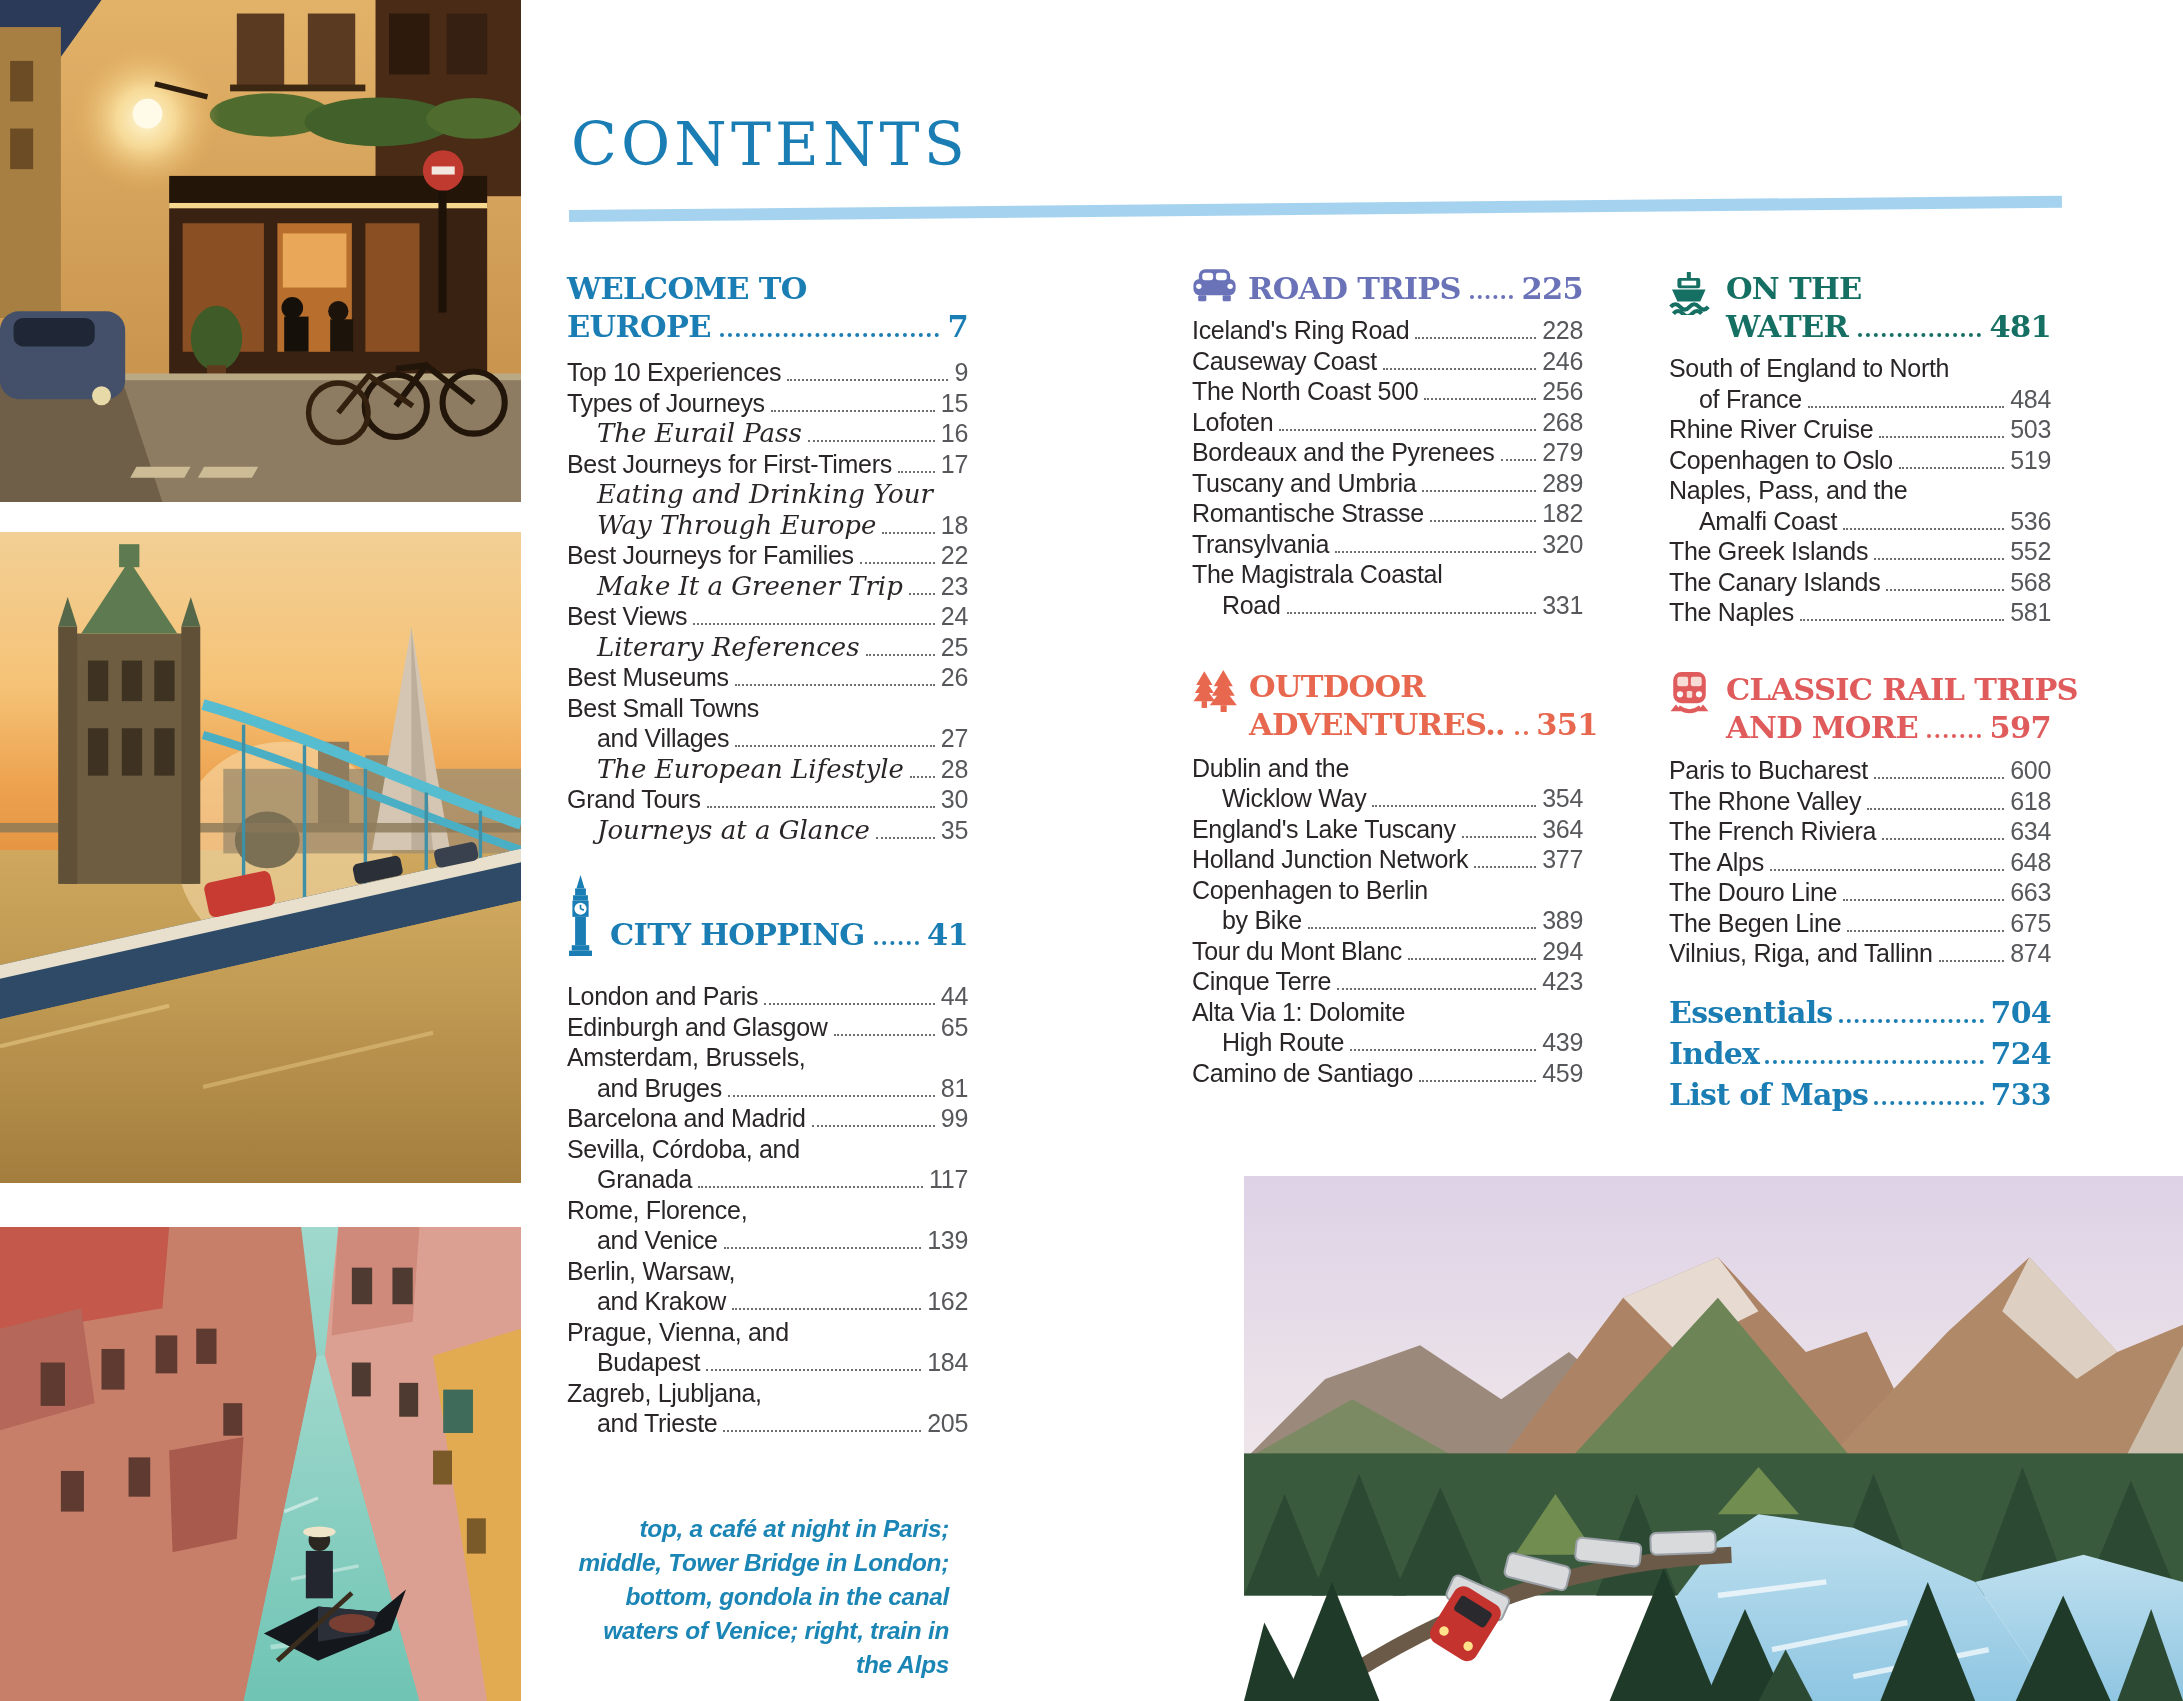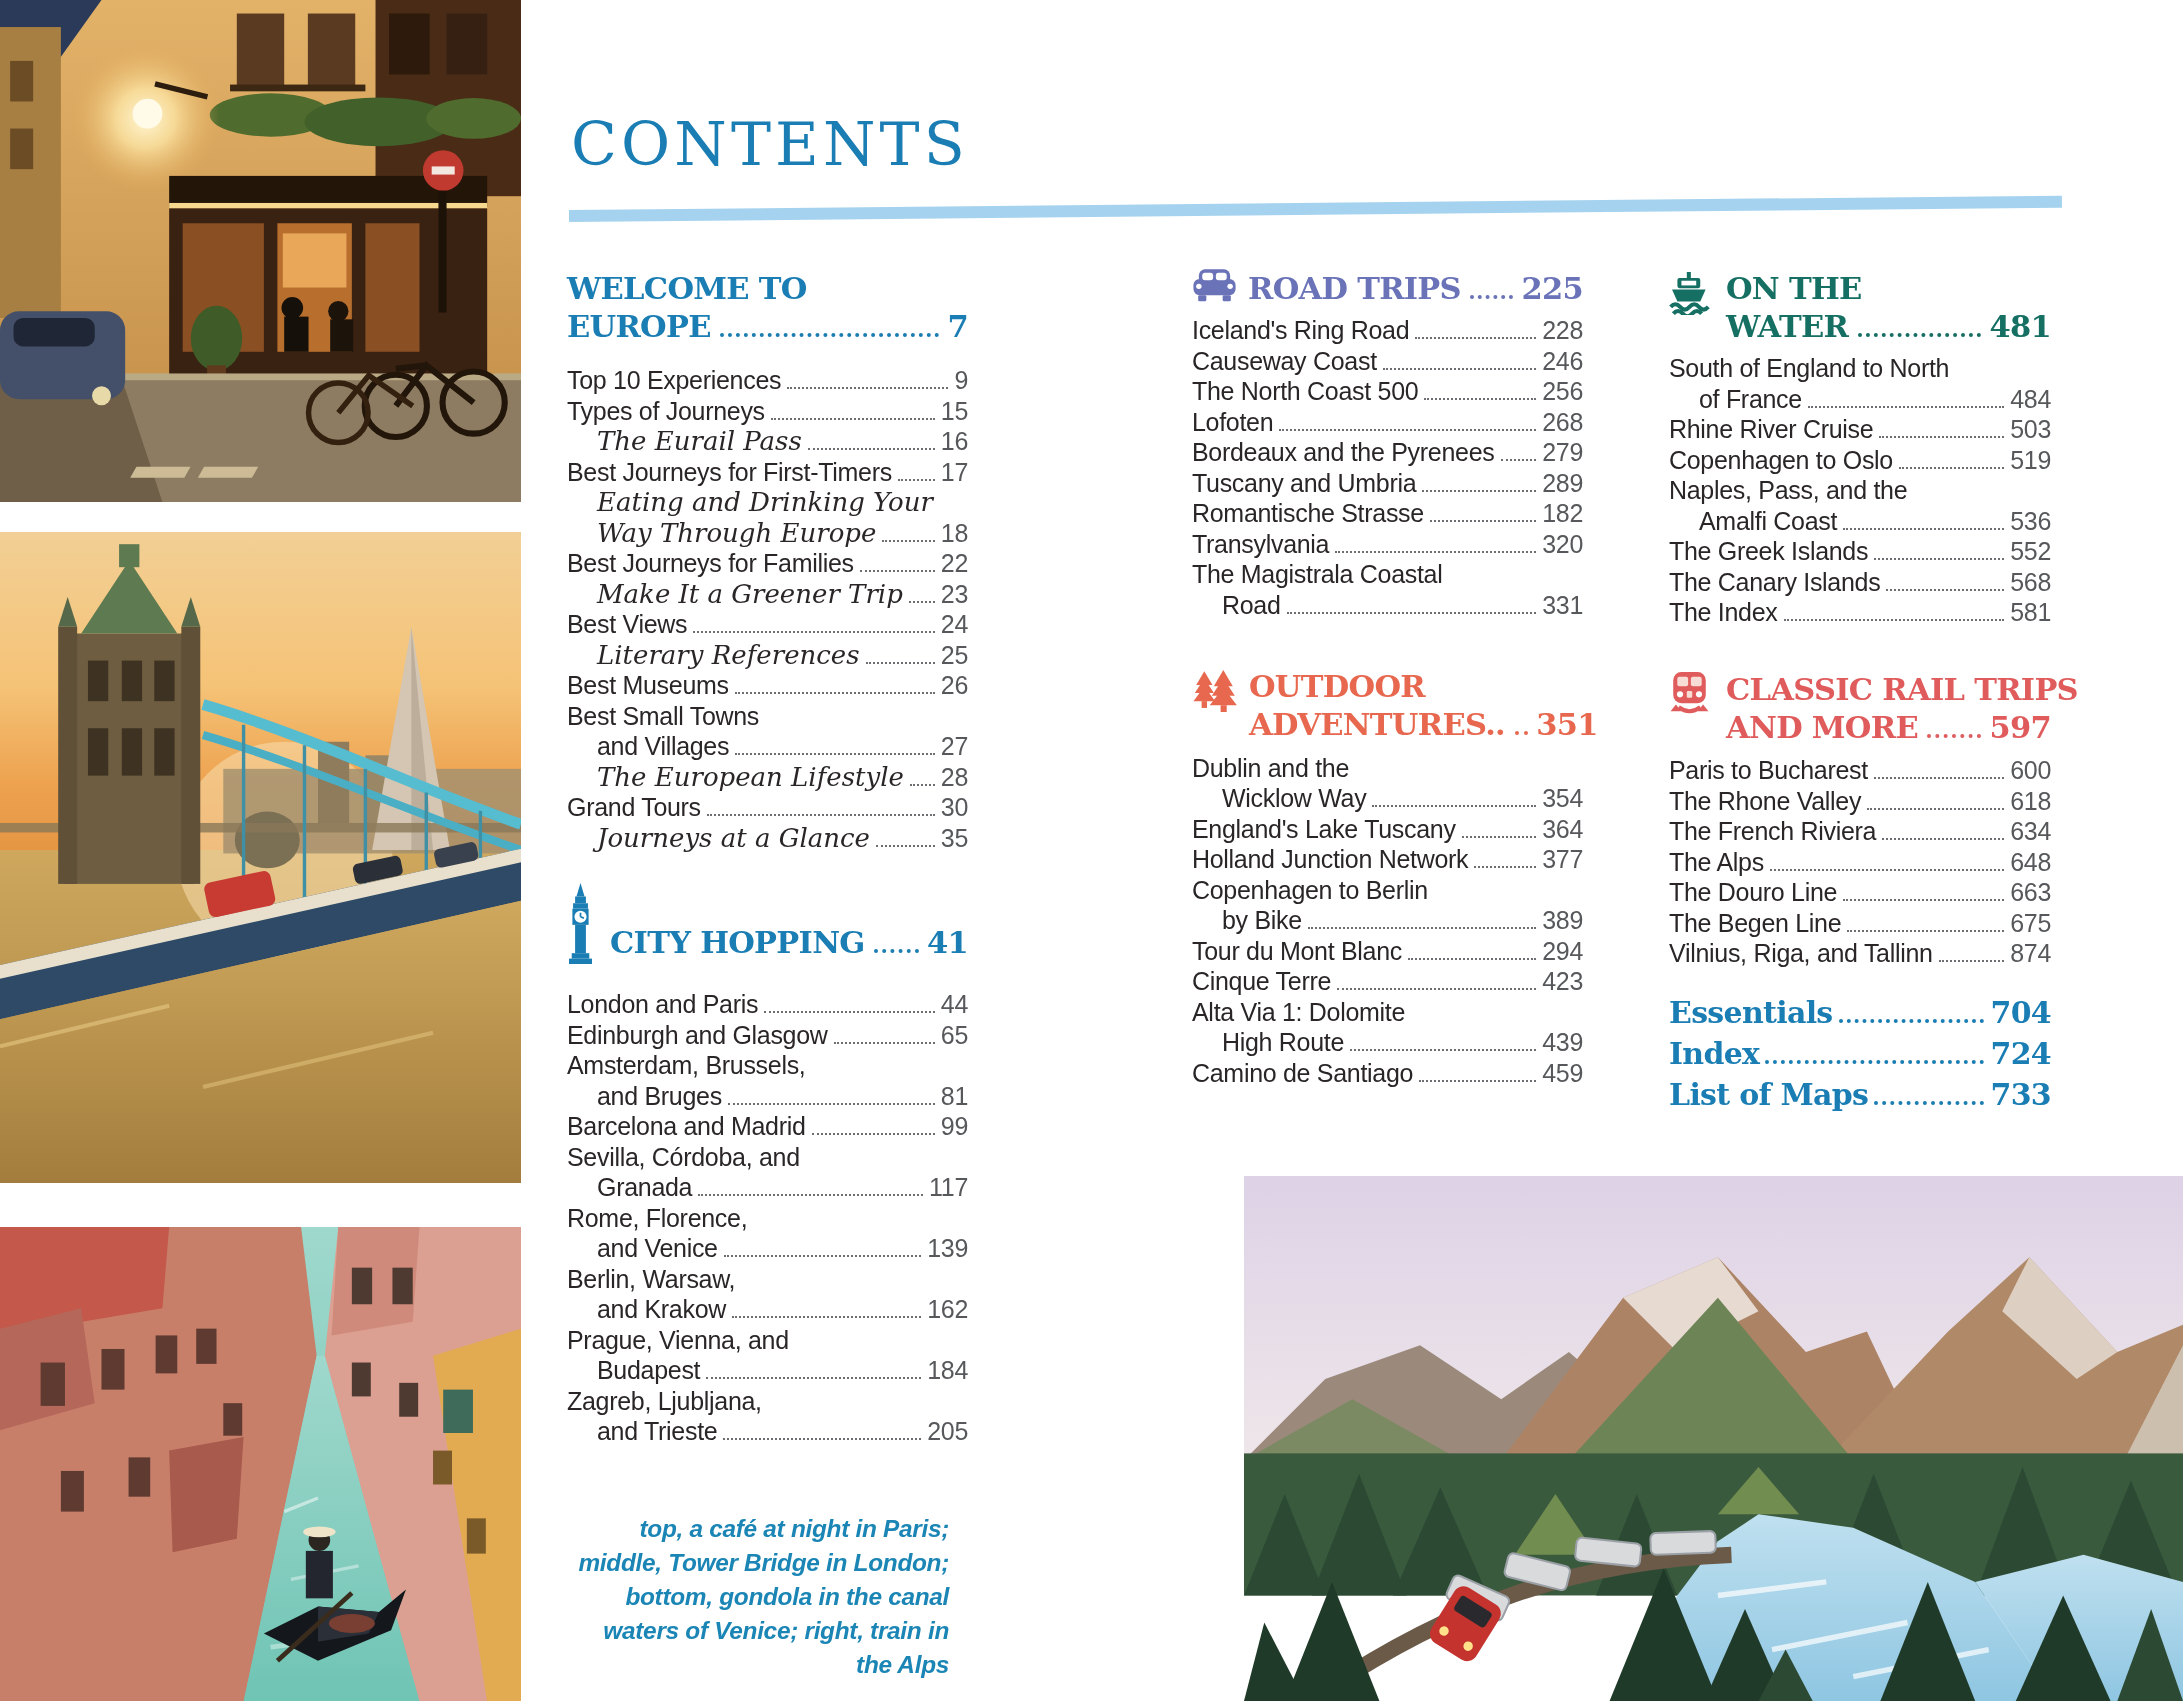--- a/index.html
+++ b/index.html
@@ -299,21 +299,21 @@
           <polygon points="1290,776 1340,640 1387,776"></polygon>
       </g>
     </svg>
   </div>
 
   <div id="page-title">CONTENTS</div>
   <div id="title-rule"></div>
 
   <div class="col" id="col1">
       <div class="section" style="margin-top: 0px;">
-        <div class="sec-head" style="color: rgb(26, 125, 179); padding-left: 0px; margin-bottom: 20px; text-align: right;">
+        <div class="sec-head" style="color: rgb(26, 125, 179); padding-left: 0px; margin-bottom: 12px; text-align: right;">
           <div class="hl">
             <span class="ht">WELCOME TO</span>
           </div>
           <div class="hl">
             <span class="ht">EUROPE</span>
             <span class="hleader"></span>
             <span class="hp">7</span>
           </div>
         </div>
         <div class="entry">
@@ -675,21 +675,21 @@
           <span class="t">The Greek Islands</span>
           <span class="leader"></span>
           <span class="p">552</span>
         </div>
         <div class="entry">
           <span class="t">The Canary Islands</span>
           <span class="leader"></span>
           <span class="p">568</span>
         </div>
         <div class="entry">
-          <span class="t">The Index</span>
+          <span class="t">The Naples</span>
           <span class="leader"></span>
           <span class="p">581</span>
         </div>
       </div>
       <div class="section" style="margin-top: 42px;">
         <div class="sec-head" style="color: rgb(224, 91, 91); padding-left: 57px; margin-bottom: 9.5px;">
           <span class="icon" style="top: 2.7px;">
             <svg width="41" height="42" viewBox="0 0 60 62" fill="currentColor">
      <rect x="6" y="0" width="48" height="46" rx="12"></rect>
      <rect x="12" y="7" width="16" height="14" rx="3" fill="#f8dcd6"></rect>

